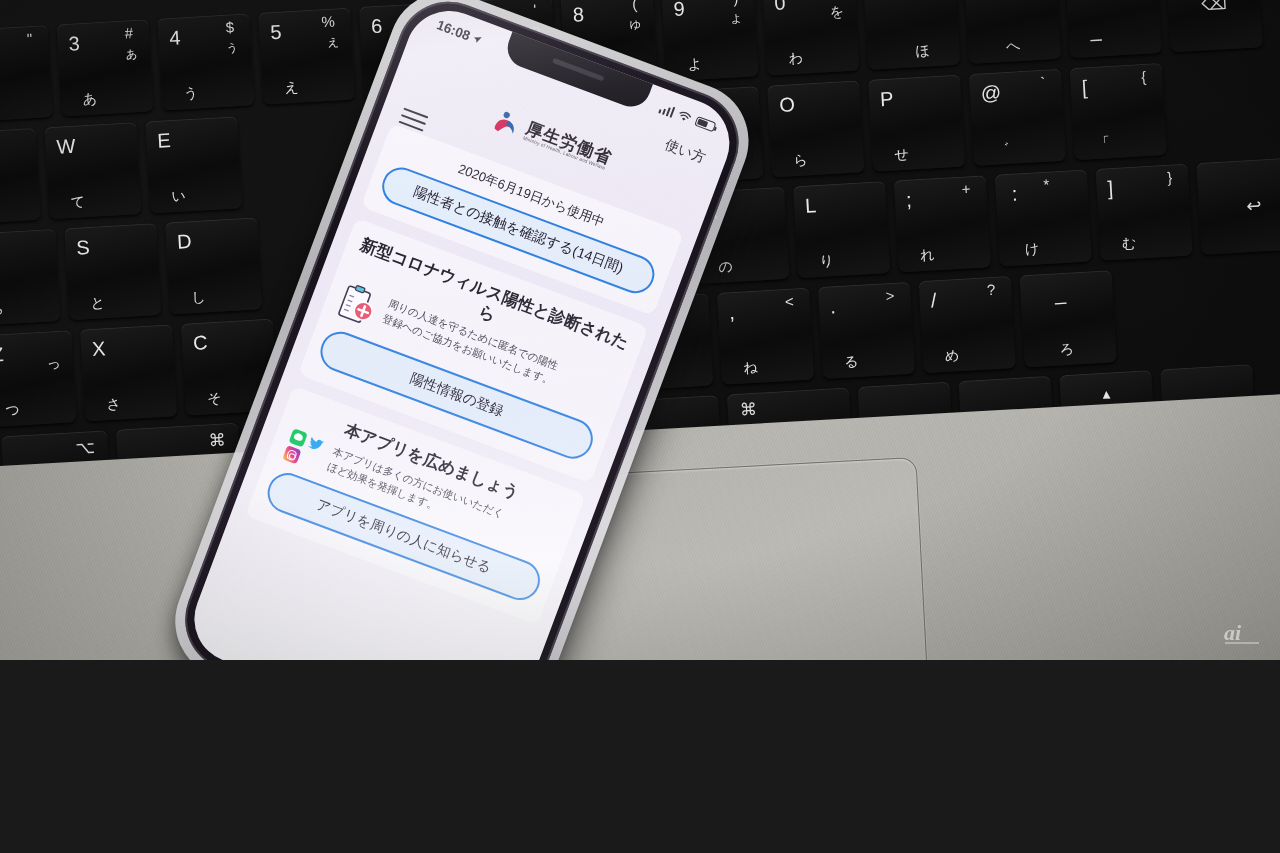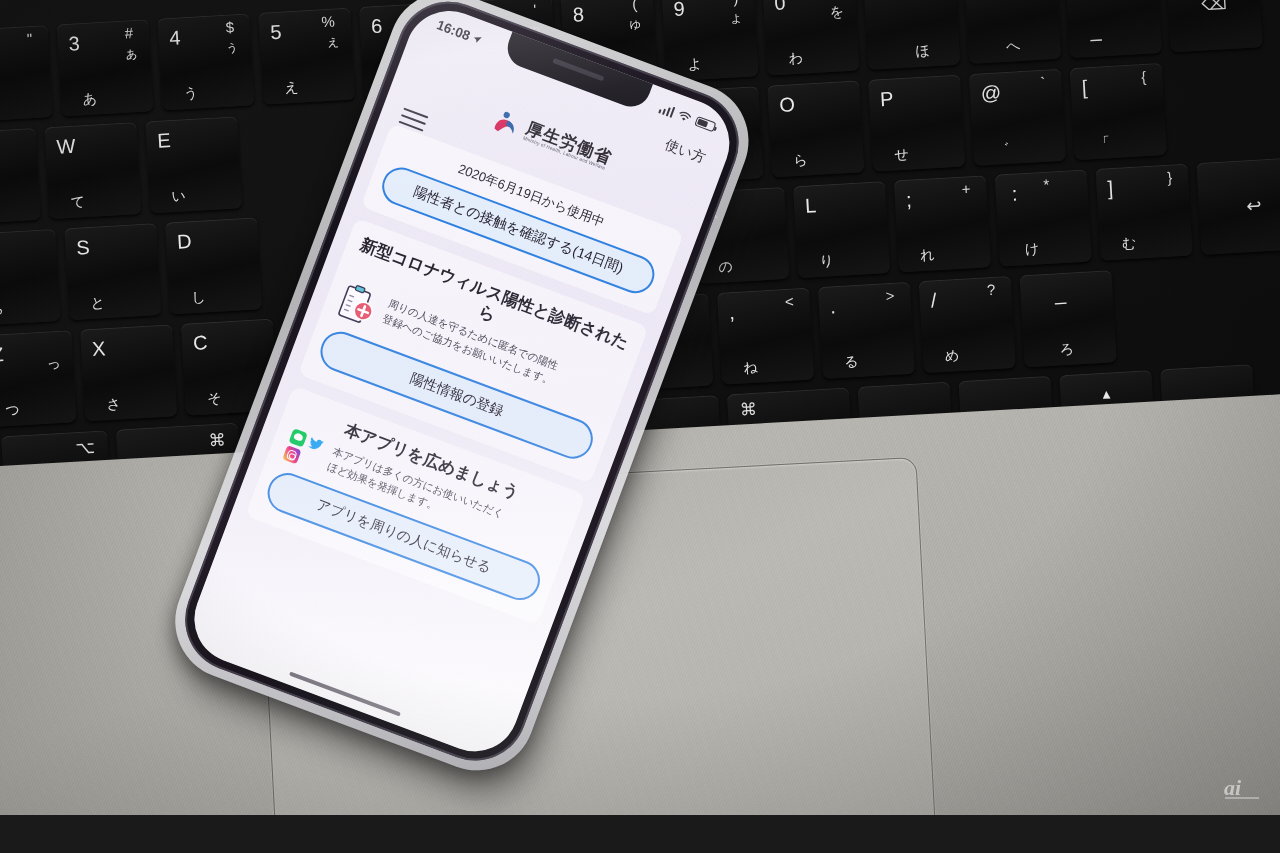--- a/index.html
+++ b/index.html
@@ -1,19 +1,19 @@
 <!DOCTYPE html>
 <html><head>
 <meta charset="utf-8">
 <style>
   * { margin:0; padding:0; box-sizing:border-box; }
   html,body { width:1280px; height:853px; overflow:hidden; background:#1a1a1a;
     font-family:"Liberation Sans","DejaVu Sans",sans-serif; }
 
-  #scene { position:relative; width:1280px; height:815px; overflow:hidden; }
+  #scene { position:relative; width:1280px; height:660px; overflow:hidden; }
 
   
   .alu {
     position:absolute; inset:0;
     background:
       linear-gradient(118deg, #8d8b86 0%, #a3a19b 18%, #b4b2ac 38%, #a8a6a0 60%, #979590 80%, #86847f 100%);
   }
   .alu-grain {
     position:absolute; inset:0; opacity:.38;
     background-image:

